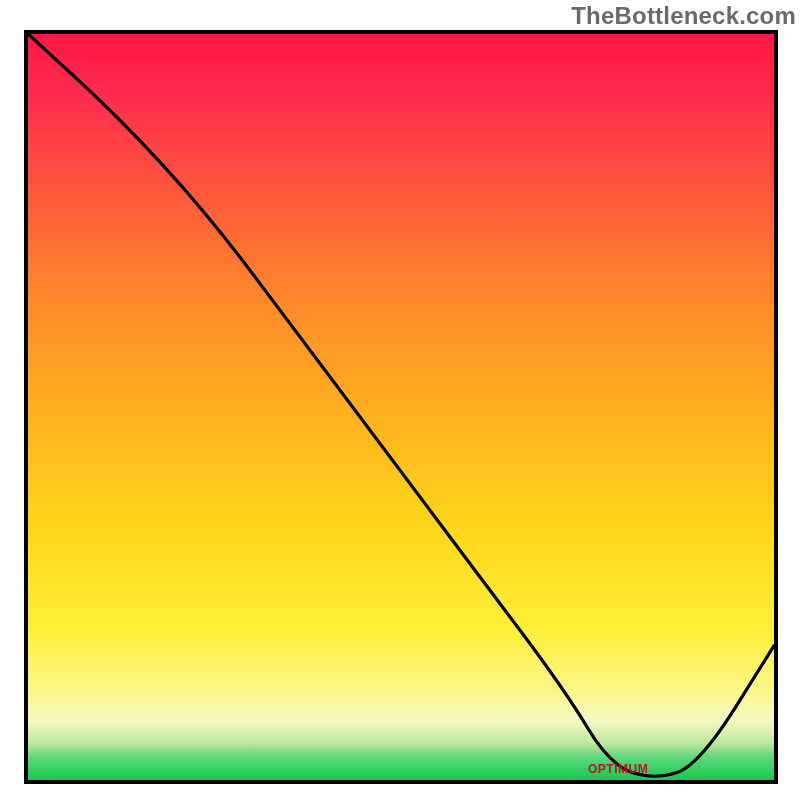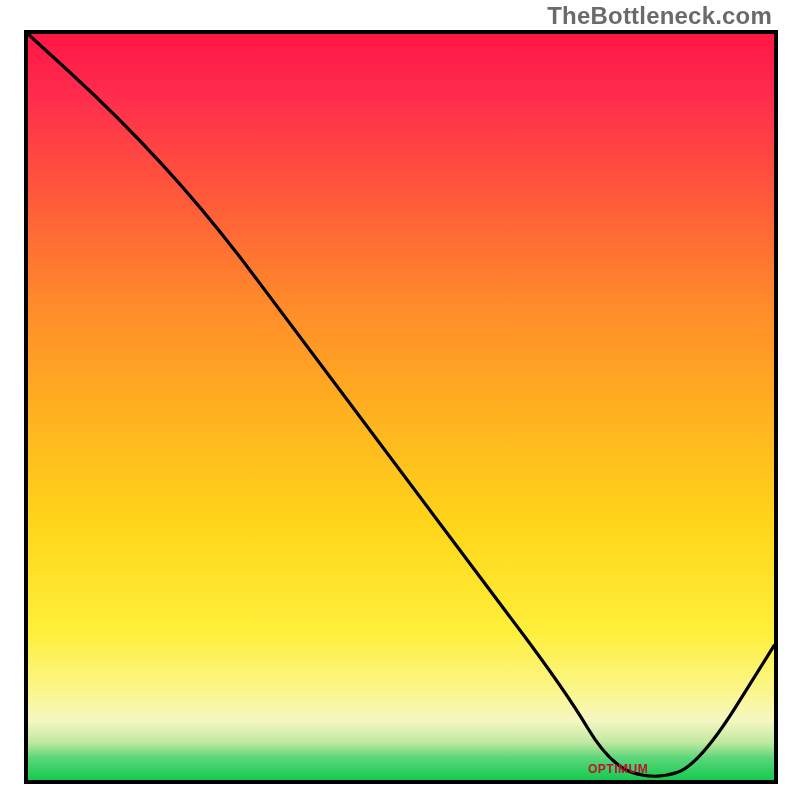--- a/index.html
+++ b/index.html
@@ -12,21 +12,21 @@
     overflow: hidden;
   }
   .stage {
     position: relative;
     width: 800px;
     height: 800px;
   }
   .watermark {
     position: absolute;
     top: 2px;
-    right: 28px;
+    right: 4px;
     font-size: 24px;
     font-weight: 600;
     color: #6a6a6a;
     letter-spacing: 0.2px;
     user-select: none;
   }
   .chart-box {
     position: absolute;
     left: 24px;
     top: 30px;

